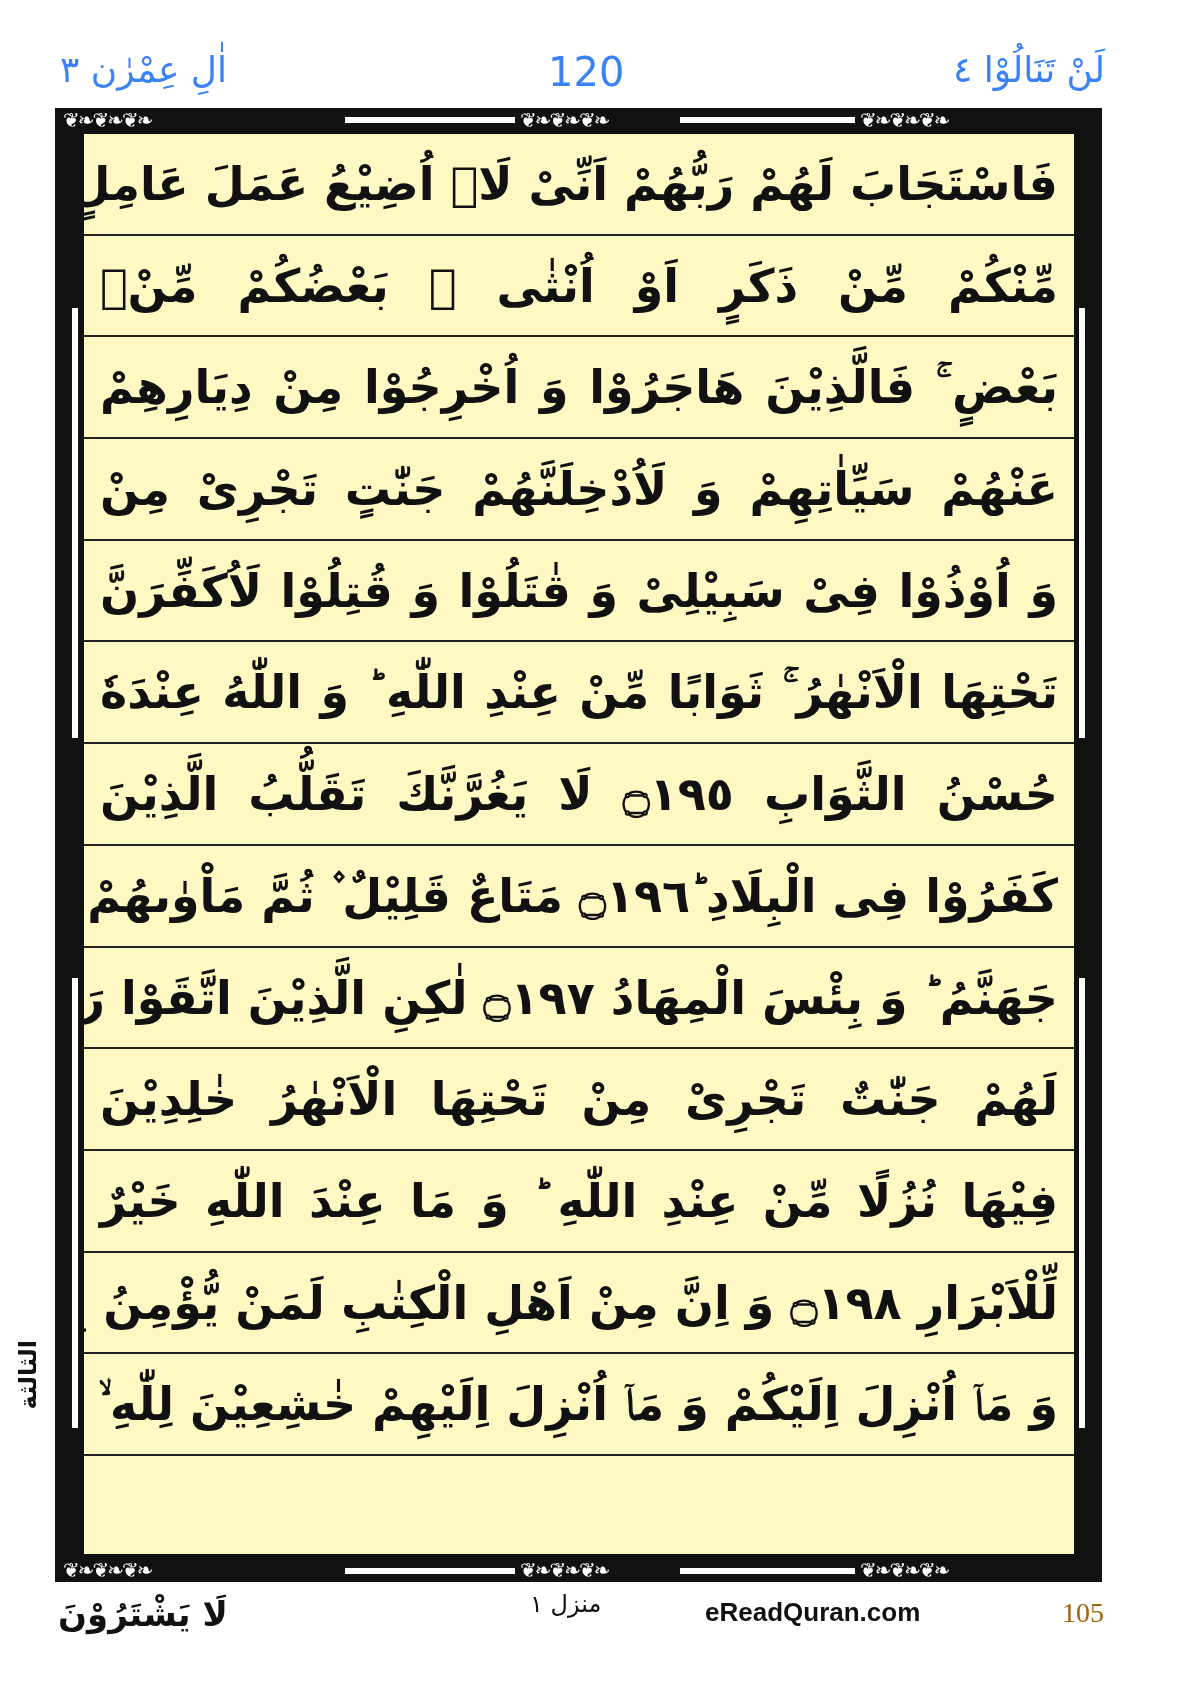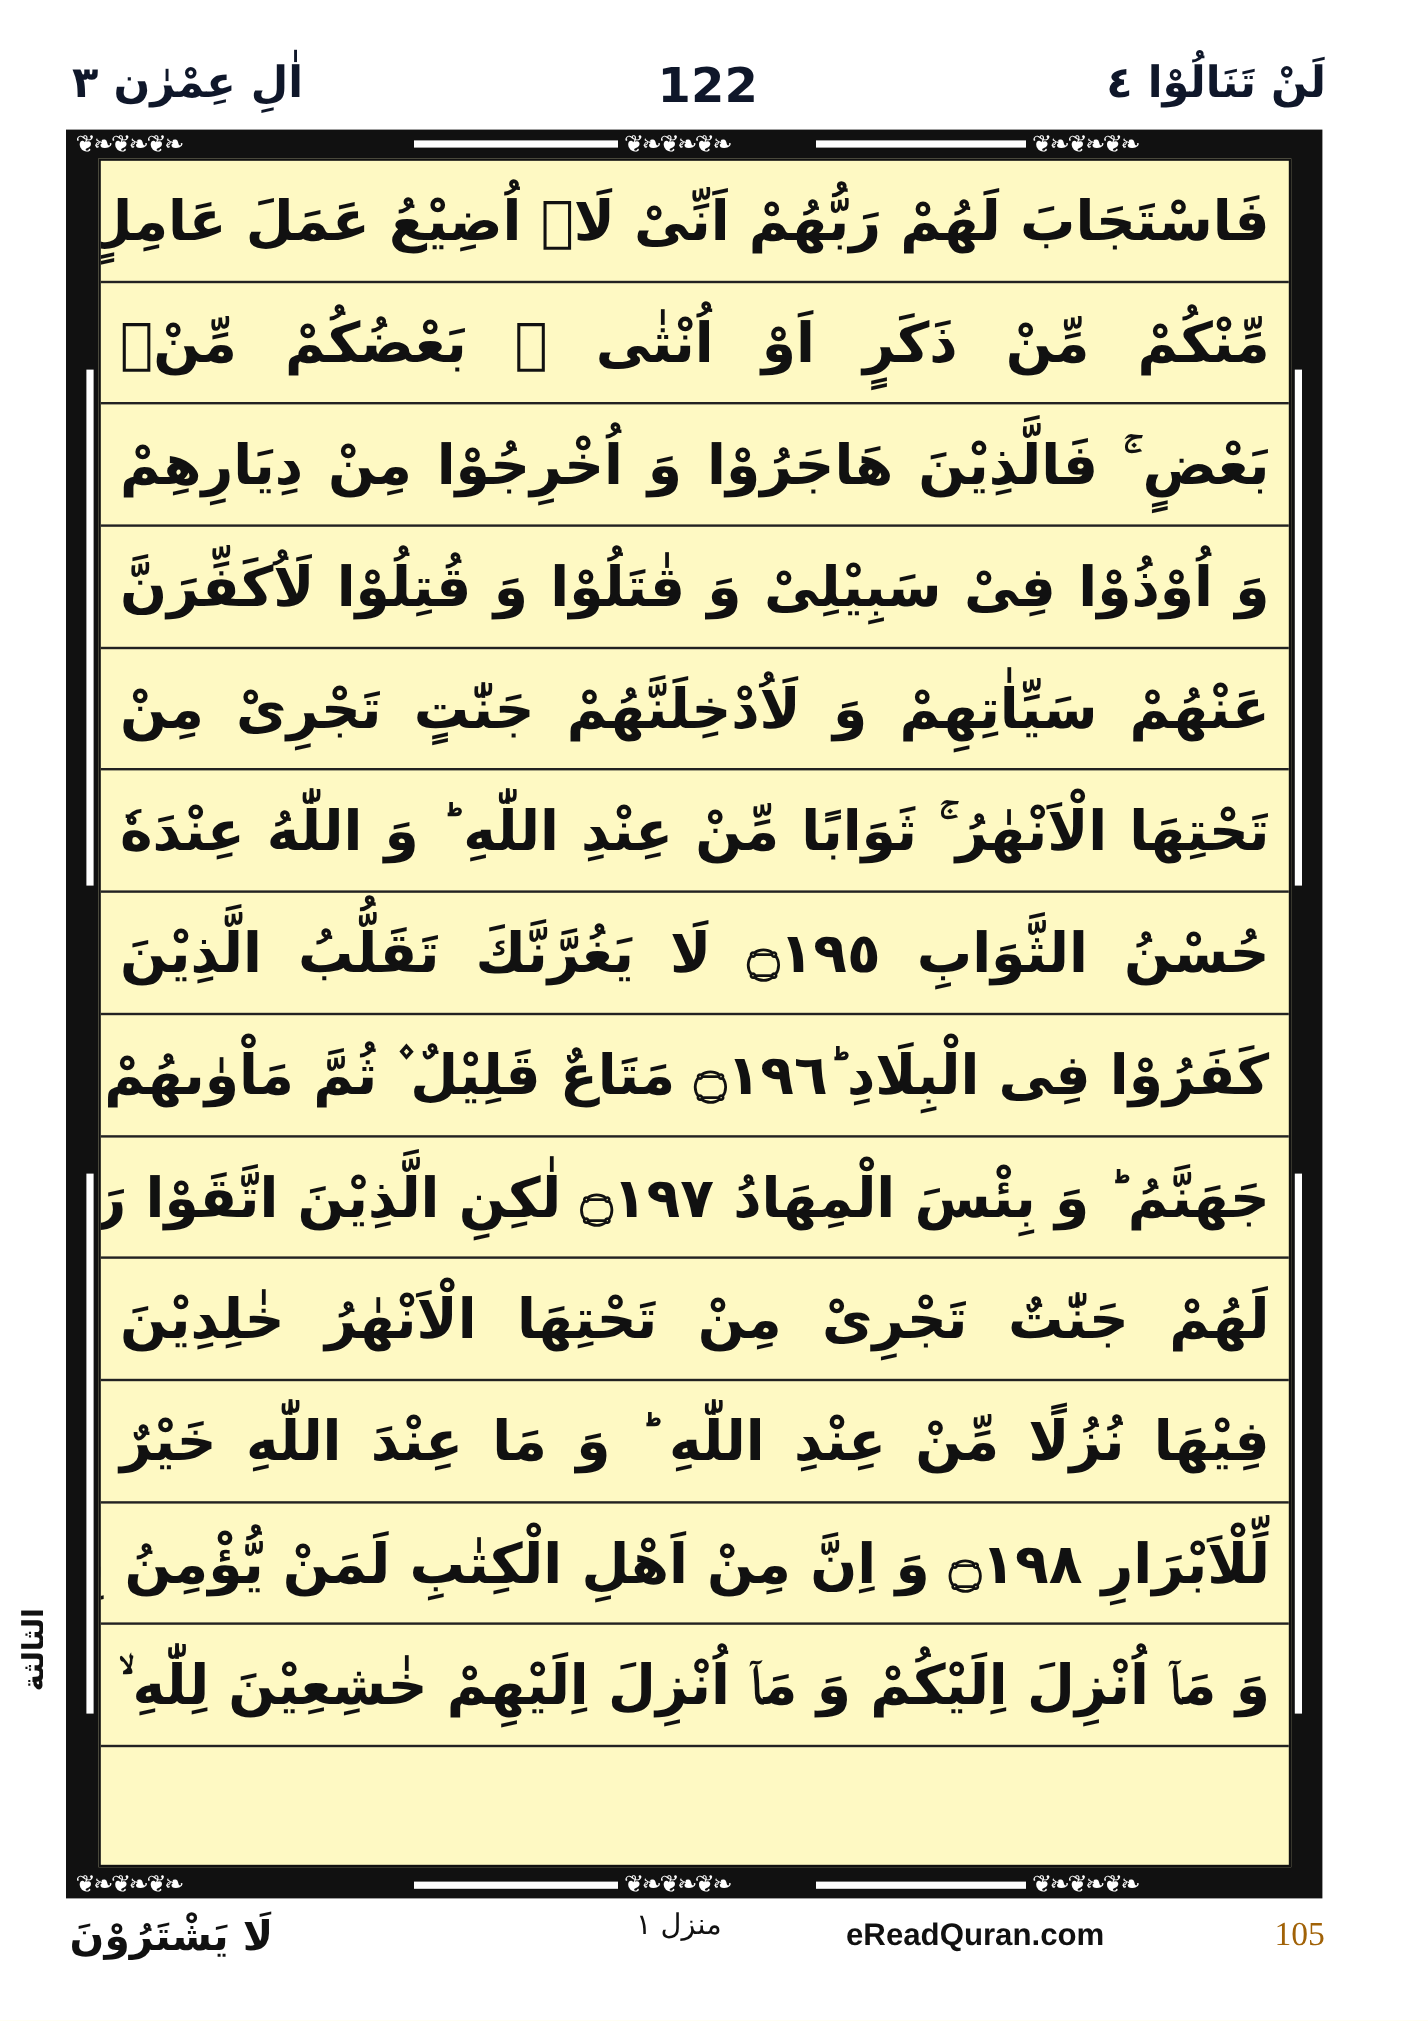--- a/index.html
+++ b/index.html
@@ -5,22 +5,22 @@
     html, body { margin: 0; padding: 0; }
     body {
       width: 1190px; height: 1684px;
       background: #ffffff;
       position: relative;
       overflow: hidden;
       font-family: "DejaVu Sans", sans-serif;
       color: #111;
     }
     .hdr {
-      position: absolute; top: 52px; font-size: 36px; font-weight: bold;
-      direction: rtl; color: #0f172a; line-height: 1;
+      position: absolute; top: 52px; font-size: 36px; font-weight: normal;
+      direction: rtl; color: #3b82f6; line-height: 1;
     }
     .hdr-left { left: 60px; }
     .hdr-center { left: 548px; font-size: 40px; }
     .hdr-right { right: 85px; }
 
     .frame {
       position: absolute; left: 55px; top: 108px; width: 1047px; height: 1474px;
       background: #111; box-sizing: border-box;
     }
     .orn {
@@ -60,21 +60,21 @@
     }
     .ftr-num {
       left: 1062px; top: 1597px; font-size: 28px;
       font-family: "Liberation Serif", serif; color: #a16207;
     }
   </style>
 </head>
 <body>
 
 <div class="hdr hdr-left">اٰلِ عِمْرٰن ٣</div>
-<div class="hdr hdr-center">122</div>
+<div class="hdr hdr-center">120</div>
 <div class="hdr hdr-right">لَنْ تَنَالُوْا ٤</div>
 
 <div class="frame">
 
   <div class="plain-h" style="left:290px; top:9px; width:170px;"></div>
   <div class="plain-h" style="left:625px; top:9px; width:175px;"></div>
 
   <div class="orn" style="left:8px; top:2px; width:280px;">❦❧❦❧❦❧</div>
   <div class="orn" style="left:465px; top:2px; width:160px;">❦❧❦❧❦❧</div>
   <div class="orn" style="left:805px; top:2px; width:235px;">❦❧❦❧❦❧</div>
@@ -88,22 +88,22 @@
   <div class="plain-v" style="left:17px; top:200px; height:430px;"></div>
   <div class="plain-v" style="left:17px; top:870px; height:450px;"></div>
   <div class="plain-v" style="left:1024px; top:200px; height:430px;"></div>
   <div class="plain-v" style="left:1024px; top:870px; height:450px;"></div>
 </div>
 
 <div class="inner">
   <div class="line">فَاسْتَجَابَ لَهُمْ رَبُّهُمْ اَنِّىْ لَاۤ اُضِيْعُ عَمَلَ عَامِلٍ</div>
   <div class="line">مِّنْكُمْ مِّنْ ذَكَرٍ اَوْ اُنْثٰى ۚ بَعْضُكُمْ مِّنْۢ</div>
   <div class="line">بَعْضٍ ۚ فَالَّذِيْنَ هَاجَرُوْا وَ اُخْرِجُوْا مِنْ دِيَارِهِمْ</div>
+  <div class="line">عَنْهُمْ سَيِّاٰتِهِمْ وَ لَاُدْخِلَنَّهُمْ جَنّٰتٍ تَجْرِىْ مِنْ</div>
   <div class="line">وَ اُوْذُوْا فِىْ سَبِيْلِىْ وَ قٰتَلُوْا وَ قُتِلُوْا لَاُكَفِّرَنَّ</div>
-  <div class="line">عَنْهُمْ سَيِّاٰتِهِمْ وَ لَاُدْخِلَنَّهُمْ جَنّٰتٍ تَجْرِىْ مِنْ</div>
   <div class="line">تَحْتِهَا الْاَنْهٰرُ ۚ ثَوَابًا مِّنْ عِنْدِ اللّٰهِ ؕ وَ اللّٰهُ عِنْدَهٗ</div>
   <div class="line">حُسْنُ الثَّوَابِ ۝١٩٥ لَا يَغُرَّنَّكَ تَقَلُّبُ الَّذِيْنَ</div>
   <div class="line">كَفَرُوْا فِى الْبِلَادِ ؕ۝١٩٦ مَتَاعٌ قَلِيْلٌ ۫ ثُمَّ مَاْوٰىهُمْ</div>
   <div class="line">جَهَنَّمُ ؕ وَ بِئْسَ الْمِهَادُ ۝١٩٧ لٰكِنِ الَّذِيْنَ اتَّقَوْا رَبَّهُمْ</div>
   <div class="line">لَهُمْ جَنّٰتٌ تَجْرِىْ مِنْ تَحْتِهَا الْاَنْهٰرُ خٰلِدِيْنَ</div>
   <div class="line">فِيْهَا نُزُلًا مِّنْ عِنْدِ اللّٰهِ ؕ وَ مَا عِنْدَ اللّٰهِ خَيْرٌ</div>
   <div class="line">لِّلْاَبْرَارِ ۝١٩٨ وَ اِنَّ مِنْ اَهْلِ الْكِتٰبِ لَمَنْ يُّؤْمِنُ بِاللّٰهِ</div>
   <div class="line">وَ مَاۤ اُنْزِلَ اِلَيْكُمْ وَ مَاۤ اُنْزِلَ اِلَيْهِمْ خٰشِعِيْنَ لِلّٰهِ ۙ</div>
   <div class="line"></div>
 </div>

